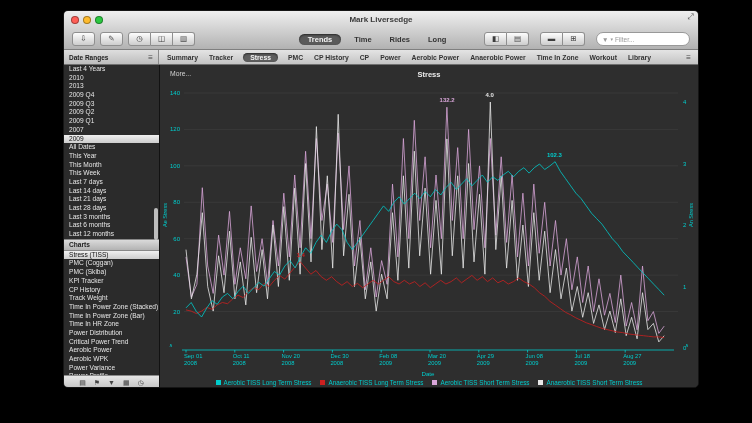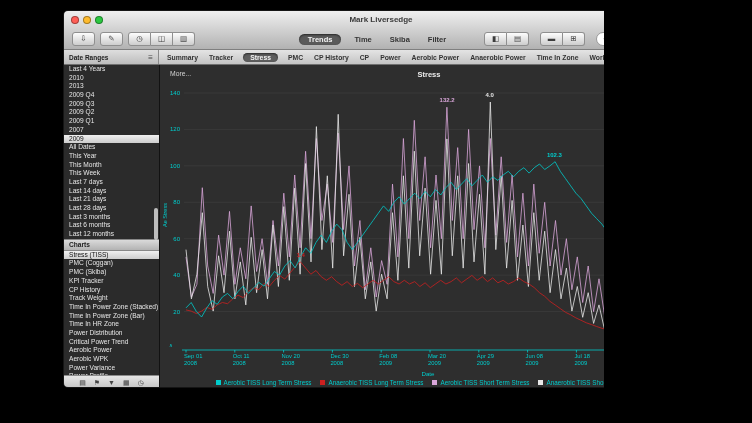--- a/index.html
+++ b/index.html
@@ -1,16 +1,16 @@
 <!DOCTYPE html>
 <html><head>
 <meta charset="utf-8">
 <style>
   html,body{margin:0;padding:0;background:#000;}
-  .screen{position:relative;width:604px;height:423px;background:#000;overflow:hidden;
+  .screen{position:relative;width:752px;height:423px;background:#000;overflow:hidden;
           font-family:"Liberation Sans",sans-serif;}
   .window{position:absolute;left:63px;top:10px;width:634px;height:376px;border-radius:5px;
           overflow:hidden;background:#2e2e2e;border:1px solid #151515;
           box-shadow:0 10px 26px rgba(0,0,0,.85);}
   
   .titlebar{height:18px;background:linear-gradient(#efefef,#d2d2d2);position:relative;}
   .traffic{position:absolute;left:7px;top:5px;display:flex;gap:4px;}
   .light{width:8px;height:8px;border-radius:50%;border:0.5px solid rgba(0,0,0,.35);box-sizing:border-box;}
   .wintitle{text-align:center;font-size:8px;font-weight:bold;color:#3a3a3a;line-height:18px;}
   .fullscreen{position:absolute;right:4px;top:1px;font-size:8px;color:#555;}
@@ -95,22 +95,22 @@
           <div class="tbtn"><span>✎</span></div>
         </div>
       <div class="tgroup" id="tg-c">
           <div class="tbtn"><span>◷</span></div>
           <div class="tbtn"><span>◫</span></div>
           <div class="tbtn"><span>▥</span></div>
         </div>
       <div class="viewtabs" id="viewtabs">
           <div class="viewtab sel">Trends</div>
           <div class="viewtab">Time</div>
-          <div class="viewtab">Skiba</div>
-          <div class="viewtab">Filter</div>
+          <div class="viewtab">Rides</div>
+          <div class="viewtab">Long</div>
         </div>
       <div class="toolbar-right">
         <div class="tgroup" id="tg-d">
             <div class="tbtn"><span>◧</span></div>
             <div class="tbtn"><span>▤</span></div>
           </div>
         <div class="tgroup" id="tg-e">
             <div class="tbtn"><span>▬</span></div>
             <div class="tbtn"><span>⊞</span></div>
           </div>

